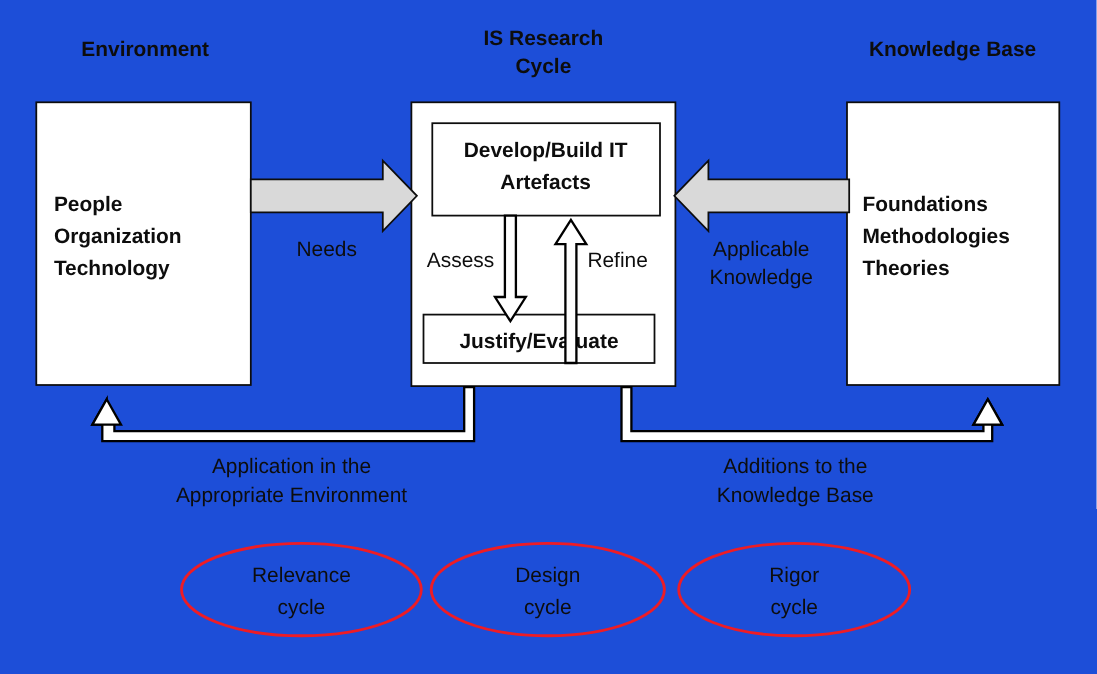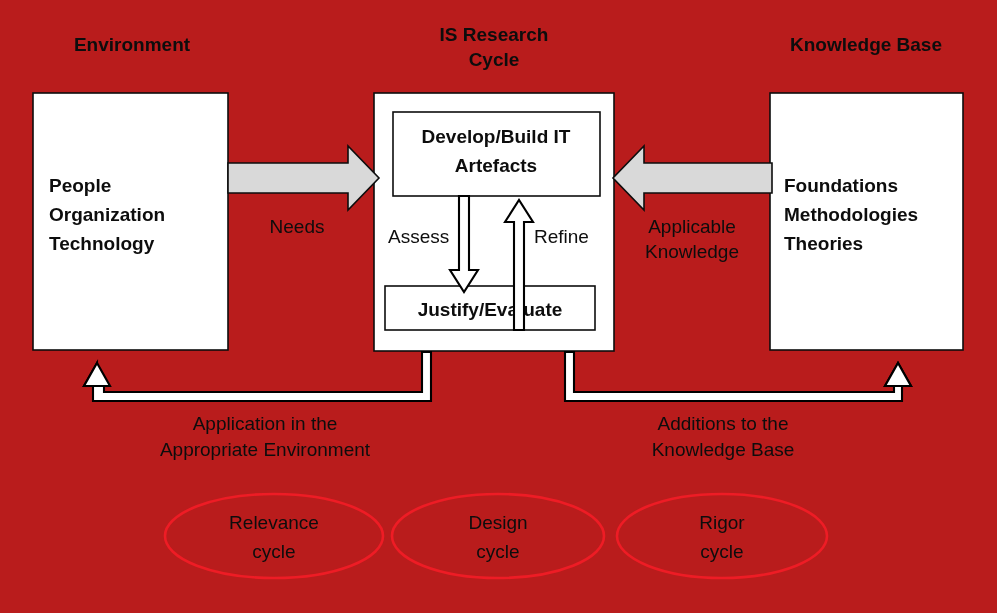--- a/index.html
+++ b/index.html
@@ -10,21 +10,21 @@
   body {
     width: 997px;
     height: 613px;
     overflow: hidden;
     font-family: "Liberation Sans", sans-serif;
   }
   #diagram-root {
     position: relative;
     width: 997px;
     height: 613px;
-    background: #b91c1c;
+    background: #1d4ed8;
   }
   svg.canvas {
     position: absolute;
     left: 0;
     top: 0;
     width: 997px;
     height: 613px;
     display: block;
   }
   text {

